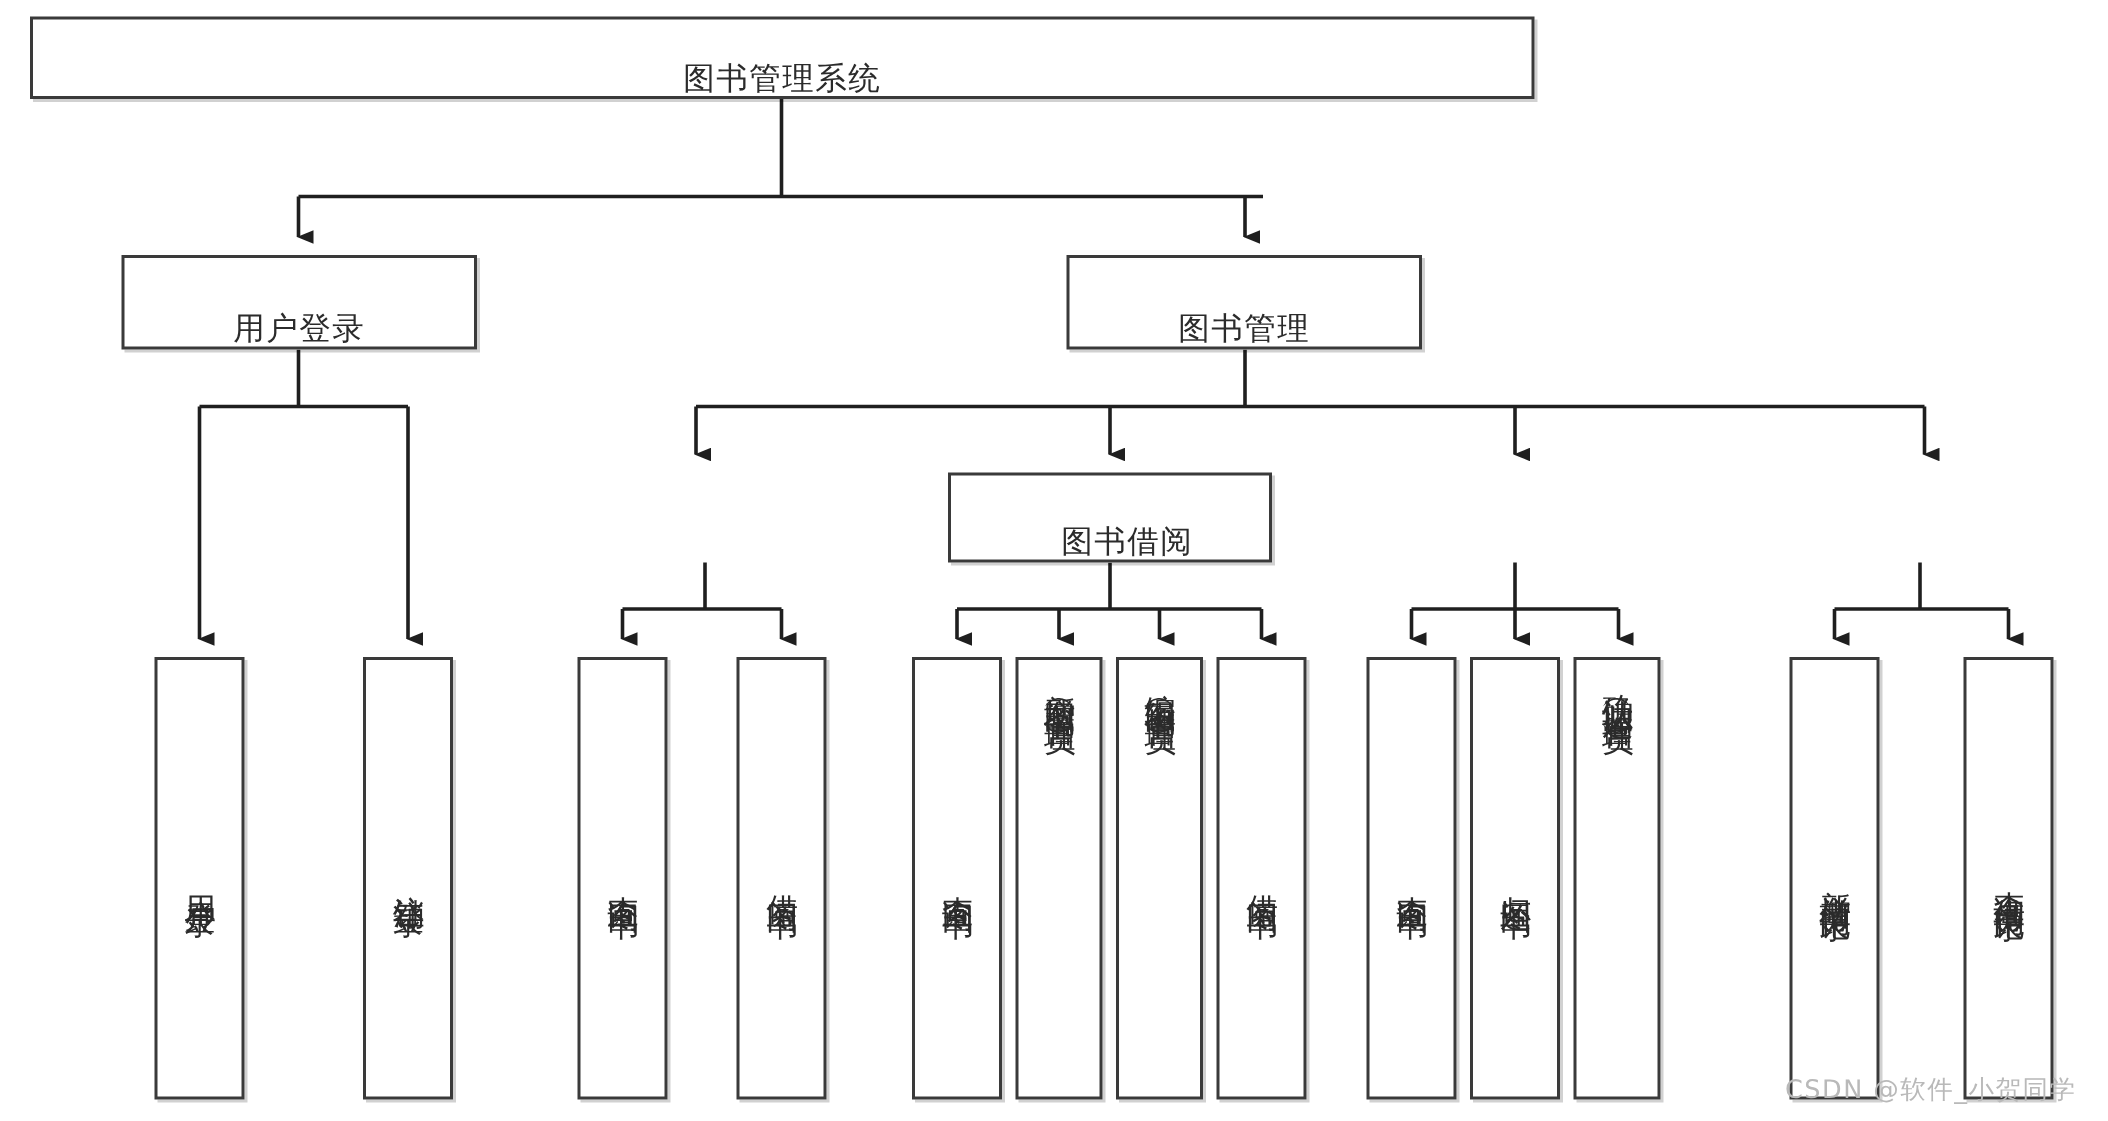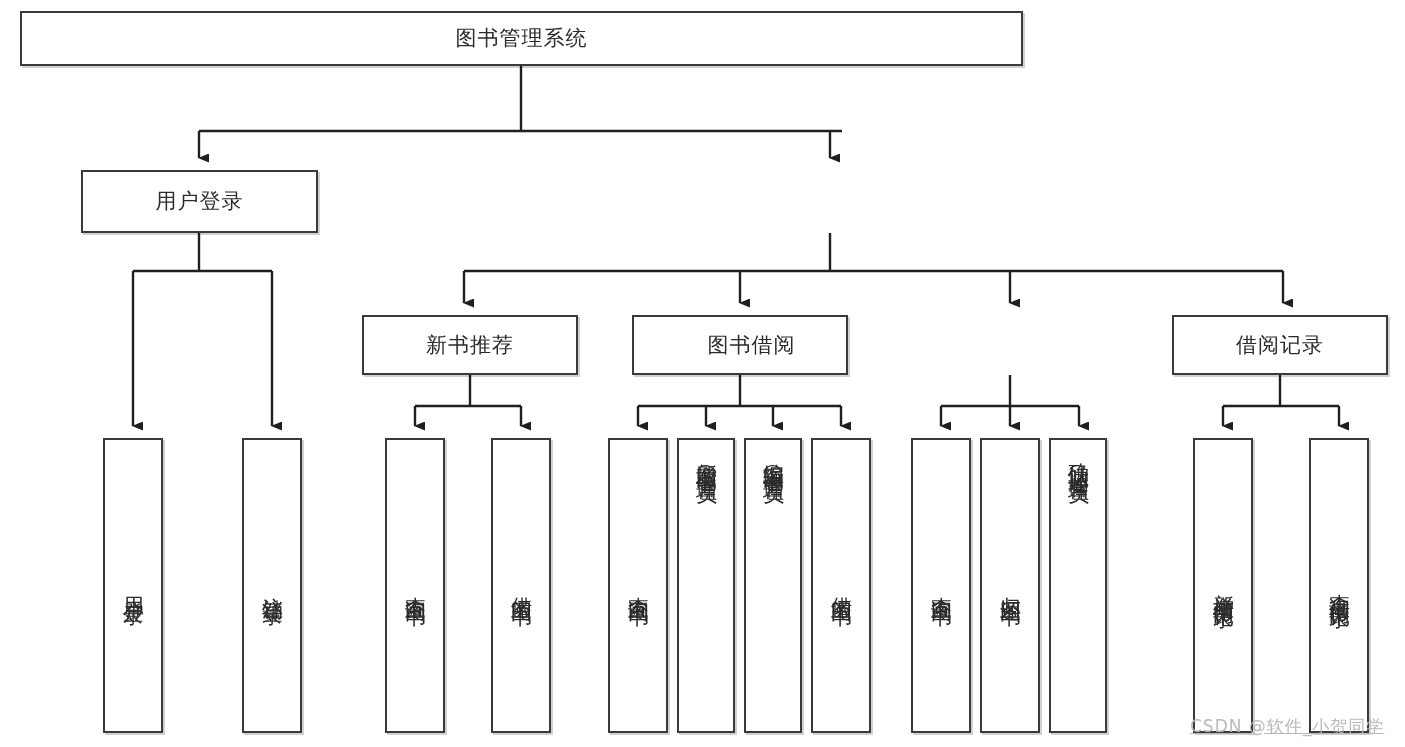--- a/index.html
+++ b/index.html
@@ -26,21 +26,21 @@
     height: 747px;
     pointer-events: none;
   }
   .node {
     position: absolute;
     box-sizing: border-box;
     background: #ffffff;
     border: 2px solid #3a3a3a;
     box-shadow: 2px 2px 0 rgba(0,0,0,0.18);
     display: flex;
-    align-items: center;
+    align-items: flex-end;
     justify-content: center;
     color: #2b2b2b;
   }
   .node.h .label {
     font-size: 21px;
     line-height: 1.15;
     letter-spacing: 1px;
     white-space: nowrap;
   }
   .node.v {
@@ -128,29 +128,26 @@
     </g>
   </svg>
 
   <div class="node h" style="left:20px; top:11px; width:1003px; height:55px;">
     <span class="label">图书管理系统</span>
   </div>
 
   <div class="node h" style="left:81px; top:170px; width:237px; height:63px;">
     <span class="label">用户登录</span>
   </div>
+  <div class="node h" style="left:711px; top:170px; width:237px; height:63px;">
+    <span class="label">图书管理</span>
+  </div>
 
-  <div class="node h" style="left:362px; top:315px; width:216px; height:60px;">
-    <span class="label">新书推荐</span>
-  </div>
   <div class="node h" style="left:632px; top:315px; width:216px; height:60px;padding-left:23px;">
     <span class="label">图书借阅</span>
-  </div>
-  <div class="node h" style="left:1172px; top:315px; width:216px; height:60px;">
-    <span class="label">借阅记录</span>
   </div>
 
   <div class="node v align-mid" style="left:103px; top:438px; width:60px; height:295px;">
     <span class="label">用户登录</span>
   </div>
   <div class="node v align-mid" style="left:242px; top:438px; width:60px; height:295px;">
     <span class="label">注销登录</span>
   </div>
 
   <div class="node v align-mid" style="left:385px; top:438px; width:60px; height:295px;">
@@ -183,15 +180,15 @@
     <span class="label">确认归还（管理员）</span>
   </div>
 
   <div class="node v align-mid" style="left:1193px; top:438px; width:60px; height:295px;">
     <span class="label">新增借阅记录</span>
   </div>
   <div class="node v align-mid" style="left:1309px; top:438px; width:60px; height:295px;">
     <span class="label">查询借阅记录</span>
   </div>
 
-  <div class="watermark" style="left:1190px; top:715px;text-decoration:underline;">CSDN @软件_小贺同学</div>
+  <div class="watermark" style="left:1190px; top:715px;">CSDN @软件_小贺同学</div>
 
 </div>
 
 </body></html>

